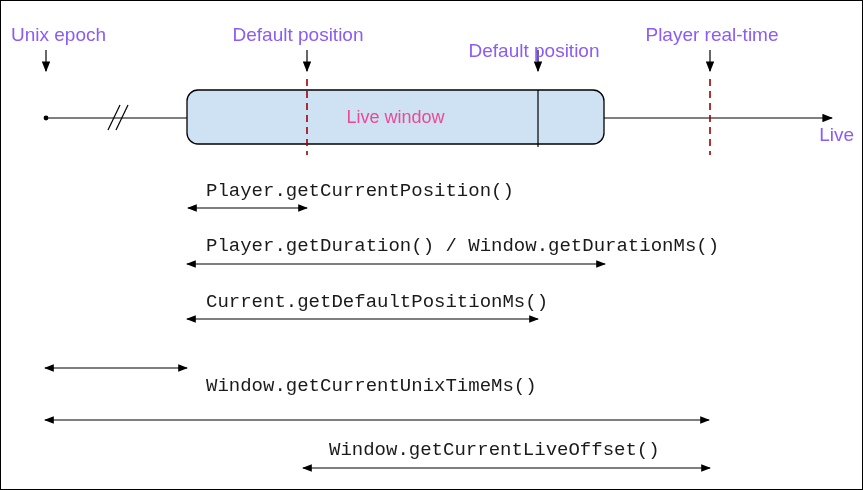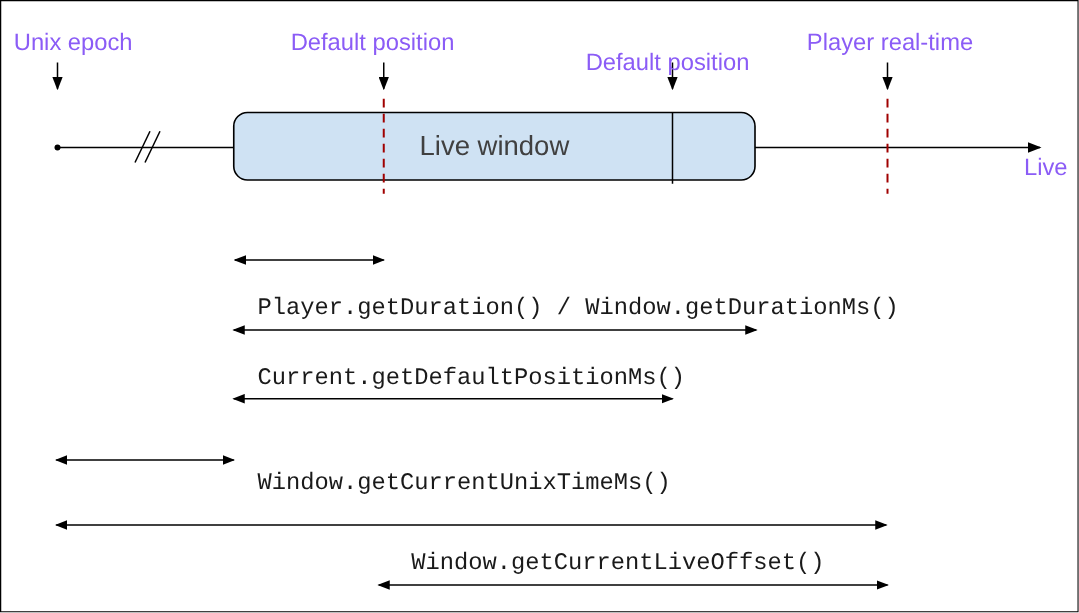--- a/index.html
+++ b/index.html
@@ -27,21 +27,21 @@
     white-space:nowrap;
     font-family:"Liberation Mono","DejaVu Sans Mono",monospace;
     font-size:19px;
     line-height:1;
     color:#1a1a1a;
   }
   .window-label{
     position:absolute;
     left:186px;top:89px;width:417px;height:54px;
     display:flex;align-items:center;justify-content:center;
-    font-size:22px;color:#404040;
+    font-size:18px;color:#ec4899;
   }
 </style>
 </head>
 <body>
 
 <div class="canvas">
 
   <svg width="863" height="490" viewBox="0 0 863 490">
     <defs>
       <marker id="ah-e" markerWidth="9" markerHeight="7" refX="8" refY="3.5" orient="auto">
@@ -80,18 +80,19 @@
   </svg>
 
   <div class="lbl" style="left:10px;top:24px">Unix epoch</div>
   <div class="lbl centered" style="left:297px;top:24px">Default position</div>
   <div class="lbl centered" style="left:533px;top:40px">Default position</div>
   <div class="lbl centered" style="left:711px;top:24px">Player real-time</div>
 
   <div class="window-label">Live window</div>
   <div class="lbl right" style="left:853px;top:124px">Live</div>
 
+  <div class="mono" style="left:205px;top:181px">Player.getCurrentPosition()</div>
   <div class="mono" style="left:205px;top:236px">Player.getDuration() / Window.getDurationMs()</div>
   <div class="mono" style="left:205px;top:292px">Current.getDefaultPositionMs()</div>
   <div class="mono" style="left:205px;top:376px">Window.getCurrentUnixTimeMs()</div>
   <div class="mono" style="left:328px;top:440px">Window.getCurrentLiveOffset()</div>
 
 </div>
 
 </body></html>

